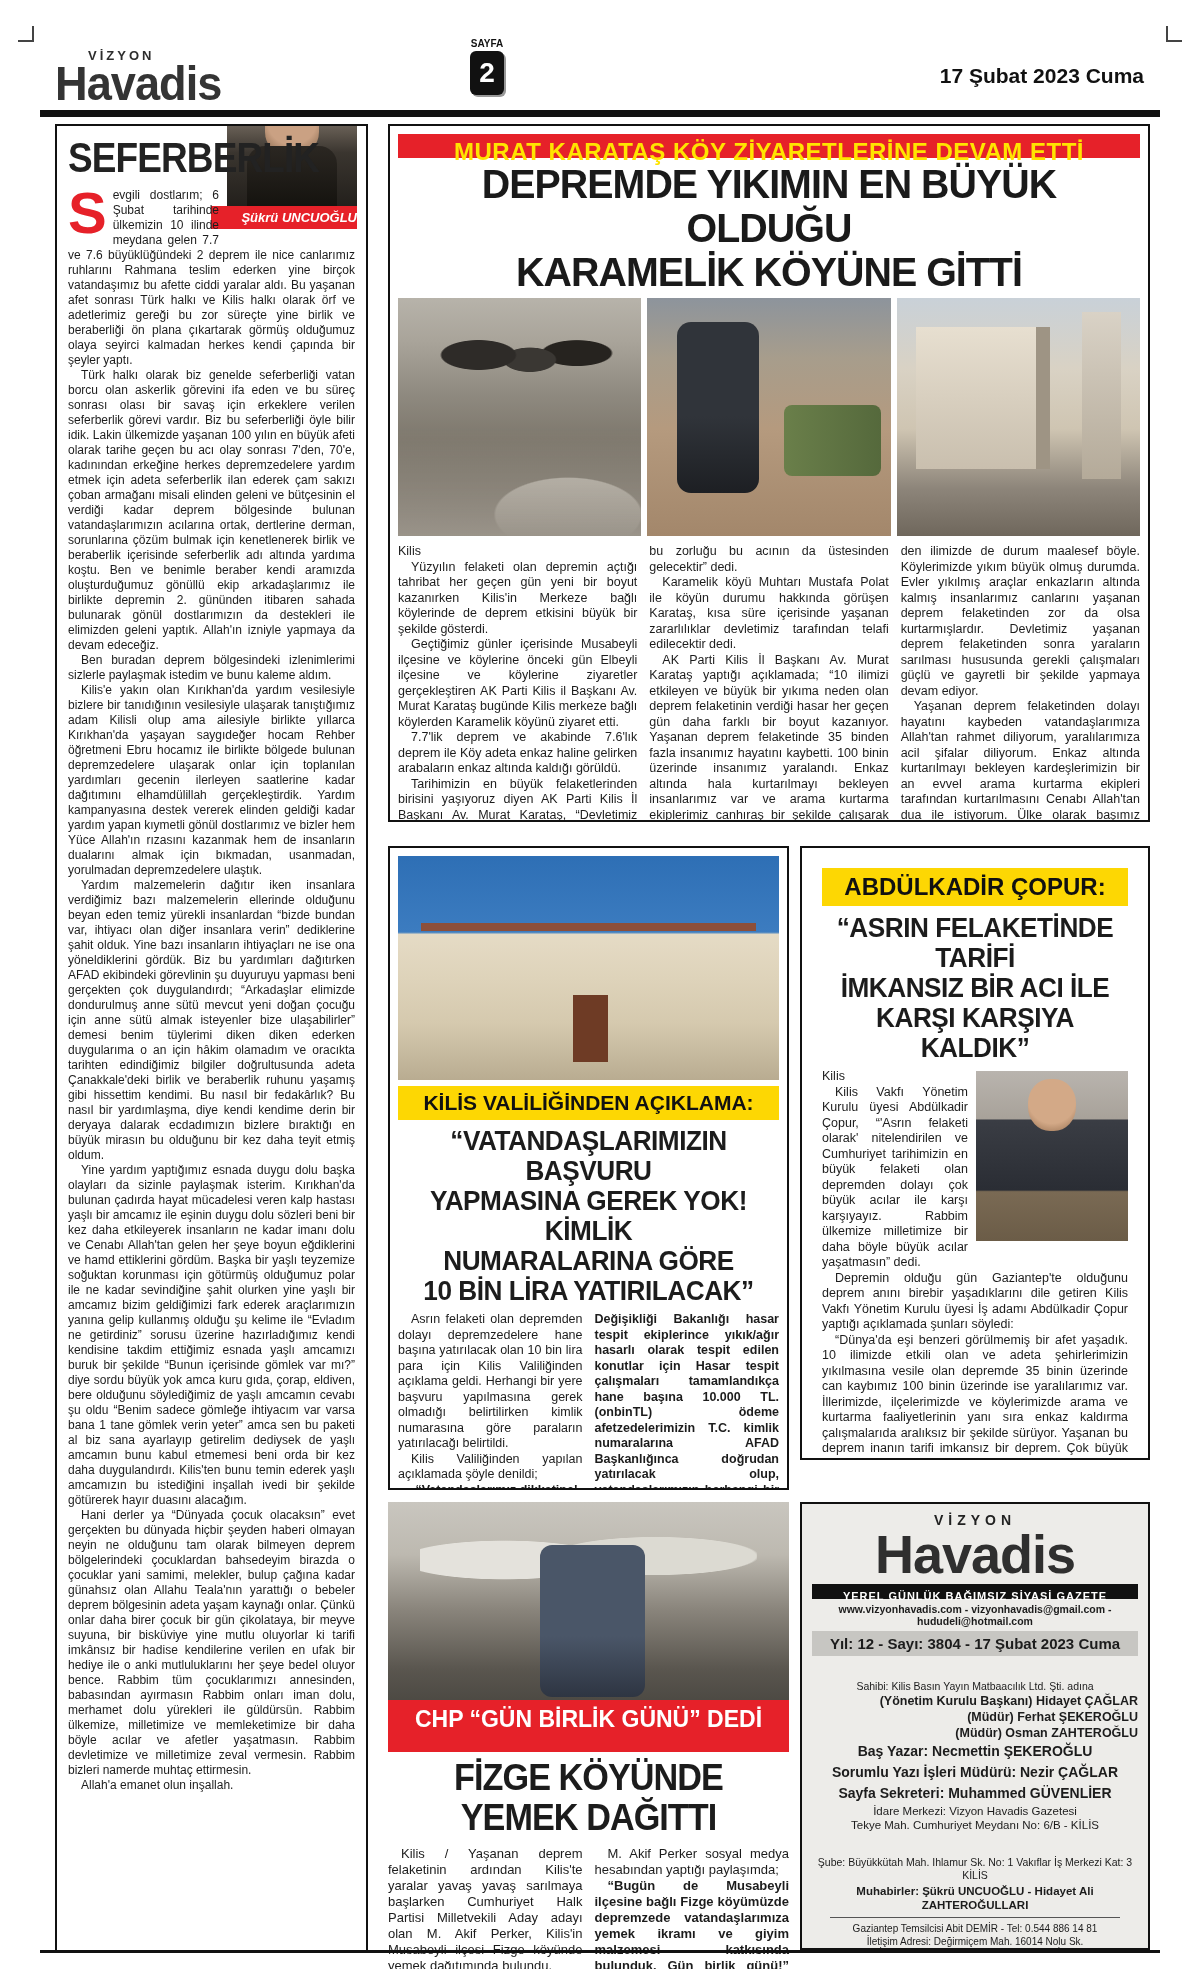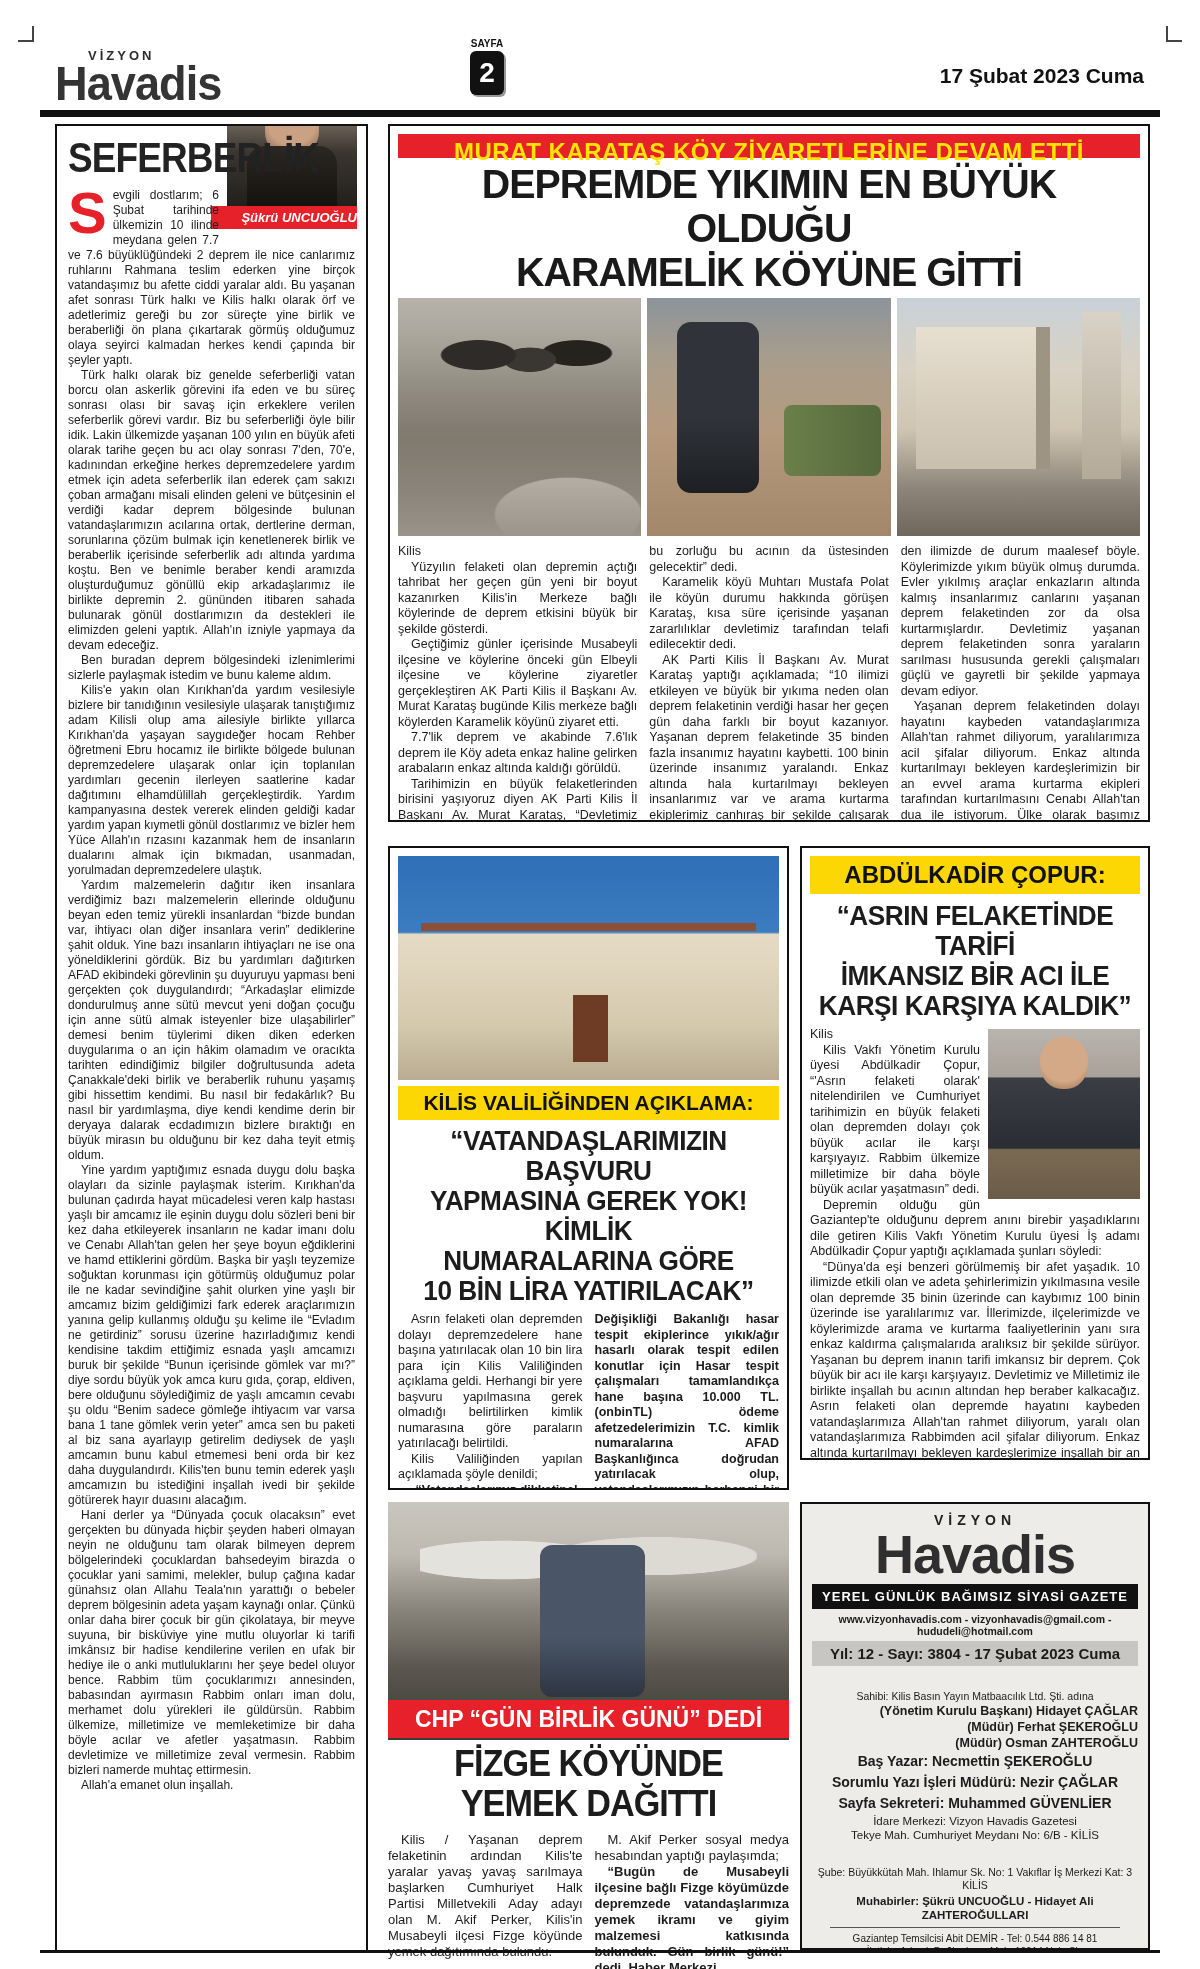--- a/index.html
+++ b/index.html
@@ -61,43 +61,43 @@
   .val-photo { height:224px; background:linear-gradient(180deg,#2e6fb5 0%,#3c7cc0 34%,#e5dbc5 35%,#ded3ba 55%,#d5c9ae 75%,#b9ac91 100%); position:relative; }
   .val-photo::before{ content:""; position:absolute; left:6%; top:30%; width:88%; height:8px; background:#8c4f3a; }
   .val-photo::after{ content:""; position:absolute; left:46%; top:62%; width:9%; height:30%; background:#6e3b25; }
   .val .kicker { height:34px; line-height:34px; font-size:21px; background:#fdd703; color:#111; margin-top:6px; }
   .val-headline { text-align:center; font-weight:800; font-size:27px; line-height:30px; letter-spacing:-.5px; margin:6px 0; transform:scaleX(.97); }
   .val .colrow { margin-top:4px; }
   .val .col p { font-size:12.5px; line-height:15.5px; }
   .boldcol p { font-weight:700; }
 
   
-  .cop { left:800px; top:846px; width:350px; height:614px; padding:8px; }
+  .cop { left:800px; top:846px; width:350px; height:614px; padding:20px; }
   .cop .kicker { height:38px; line-height:38px; font-size:24px; background:#fdd703; color:#111; }
   .cop-headline { text-align:center; font-weight:800; font-size:27px; line-height:30px; letter-spacing:-.5px; margin:7px 0 6px; transform:scaleX(.97); }
   .cop-photo { float:right; width:152px; height:170px; margin:2px 0 6px 8px;
     background:linear-gradient(180deg,#b9b4ae 0%,#a8a29a 28%,#3a3d44 29%,#2a2d34 70%,#7a6a54 71%,#6b5c47 100%); position:relative; }
   .cop-photo::before{ content:""; position:absolute; left:52px; top:8px; width:48px; height:52px; border-radius:46%; background:radial-gradient(circle at 50% 40%,#d3a987 0 60%,#9a7354 95%); }
   .cop body, .cop p { font-size:12.5px; line-height:15.5px; text-align:justify; text-indent:13px; }
   .cop p.noind { text-indent:0; }
 
   
   .fiz { position:absolute; left:388px; top:1502px; width:401px; }
   .fiz-photo { height:238px; background:linear-gradient(180deg,#c9c6bf 0%,#bdb9b0 22%,#8a857c 45%,#5a564f 70%,#3c3a35 100%); position:relative; }
   .fiz-photo::before{ content:""; position:absolute; left:8%; top:4%; width:84%; height:34%; background:radial-gradient(ellipse at 25% 60%,#e4e2dc 0 28%,transparent 29%),radial-gradient(ellipse at 70% 55%,#dcdad2 0 30%,transparent 31%); }
   .fiz-photo::after{ content:""; position:absolute; left:38%; top:18%; width:26%; height:64%; border-radius:12px; background:linear-gradient(180deg,#4a5668 0 60%,#2e3542 100%); }
-  .fiz .kicker { position:relative; margin-top:-40px; height:38px; line-height:38px; font-size:23px; color:#fff; }
+  .fiz .kicker { position:relative; margin-top:-40px; height:52px; line-height:38px; font-size:23px; color:#fff; }
   .fiz-headline { text-align:center; font-weight:800; font-size:36px; line-height:40px; letter-spacing:-1px; margin:6px 0 6px; transform:scaleX(.95); }
   .fiz .col p { font-size:13px; line-height:16px; }
 
   
   .kun { left:800px; top:1502px; width:350px; height:448px; background:#edece9; padding:8px 10px; text-align:center; }
   .kun-vizyon { font-size:14px; font-weight:700; letter-spacing:5px; color:#222; }
   .kun-havadis { font-size:54px; font-weight:700; color:#2f2f2f; line-height:52px; letter-spacing:-1px; }
-  .kun-bar { background:#111; color:#fff; font-weight:700; font-size:13px; height:25px; line-height:25px; letter-spacing:1px; margin-top:4px; }
+  .kun-bar { background:#111; color:#fff; font-weight:700; font-size:11px; height:15px; line-height:25px; letter-spacing:1px; margin-top:4px; }
   .kun-web { font-size:10.5px; font-weight:700; margin:4px 0; }
   .kun-issue { background:#c7c6c2; font-weight:700; font-size:15px; height:25px; line-height:25px; margin-bottom:6px; }
   .kun .s  { font-size:10.5px; line-height:13px;margin-top:24px; }
   .kun .m  { font-size:12.5px; font-weight:700; line-height:16px;text-align:right; }
   .kun .l  { font-size:14px; font-weight:700; line-height:21px; }
   .kun .a  { font-size:11.5px; line-height:14px; }
   .kun-div { border-top:1px solid #555; margin:5px 18px; }
   .kun .t  { font-size:10px; line-height:12.5px; }
   .kun .tb { font-size:10px; font-weight:700; line-height:14px; }
   .kun .d  { font-size:11px; line-height:13.5px; margin-top:3px; }

